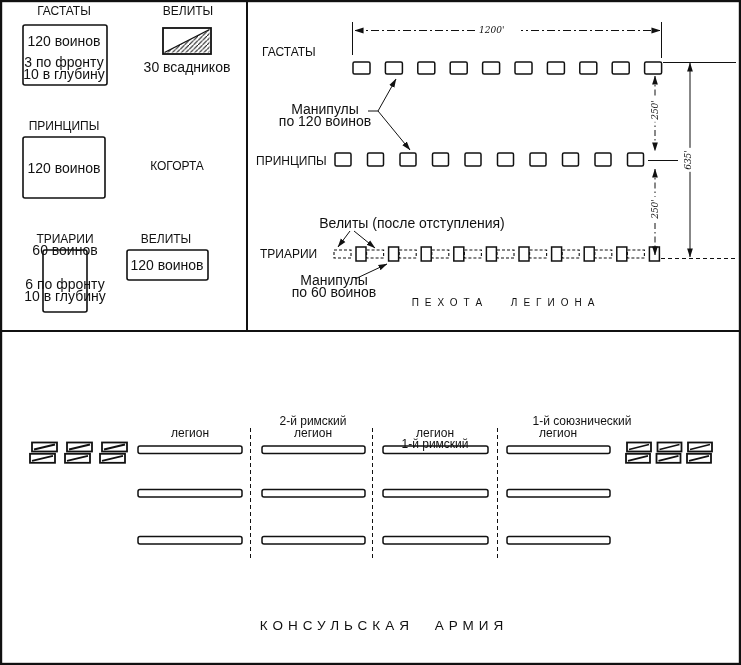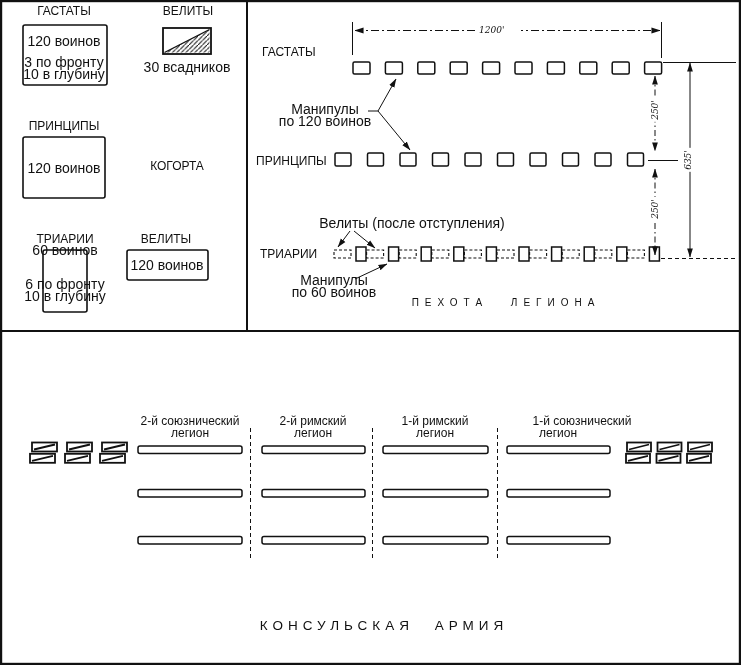--- a/index.html
+++ b/index.html
@@ -168,26 +168,25 @@
   <div class="t sm" style="left:284px;top:273px;width:100px">Манипулы</div>
   <div class="t sm" style="left:284px;top:285px;width:100px">по 60 воинов</div>
 
   <div class="t sp1" style="left:391px;top:297px;width:230px">ПЕХОТА ЛЕГИОНА</div>
 
   <div class="dim" style="left:477px;top:24.5px;width:40px;">1200'</div>
   <div class="dim rot" style="left:655px;top:110px">250'</div>
   <div class="dim rot" style="left:655px;top:209px">250'</div>
   <div class="dim rot" style="left:688px;top:160px">635'</div>
 
-  <div class="t lbl" style="left:115px;top:415px;width:150px">2-й союзнический</div>
   <div class="t lbl" style="left:115px;top:427px;width:150px">легион</div>
 
   <div class="t lbl" style="left:238px;top:415px;width:150px">2-й римский</div>
   <div class="t lbl" style="left:238px;top:427px;width:150px">легион</div>
 
-  <div class="t lbl" style="left:360px;top:415px;width:150px">1-й римский</div>
+  <div class="t lbl" style="left:360px;top:438px;width:150px">1-й римский</div>
   <div class="t lbl" style="left:360px;top:427px;width:150px">легион</div>
 
   <div class="t lbl" style="left:507px;top:415px;width:150px">1-й союзнический</div>
   <div class="t lbl" style="left:483px;top:427px;width:150px">легион</div>
 
   <div class="t sp2" style="left:234px;top:618px;width:300px">КОНСУЛЬСКАЯ АРМИЯ</div>
 </div>
 
 </body></html>

